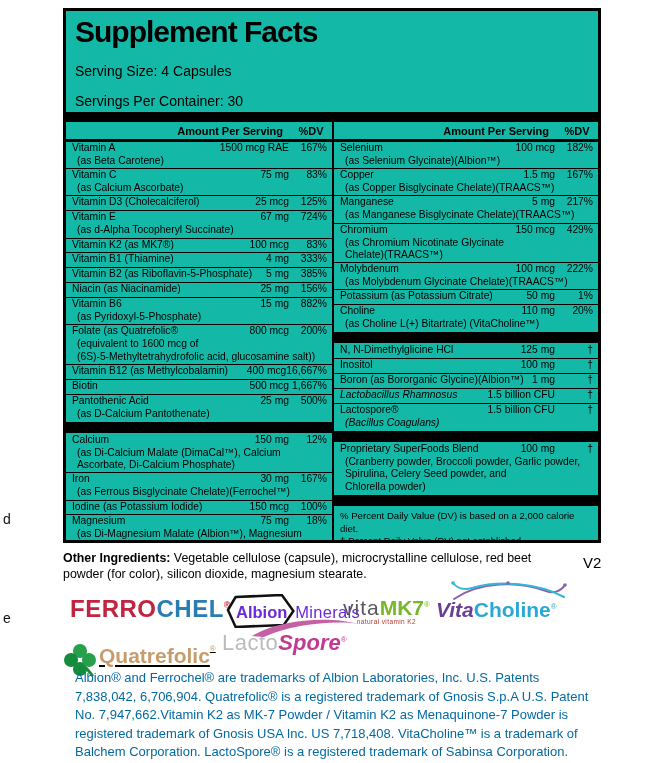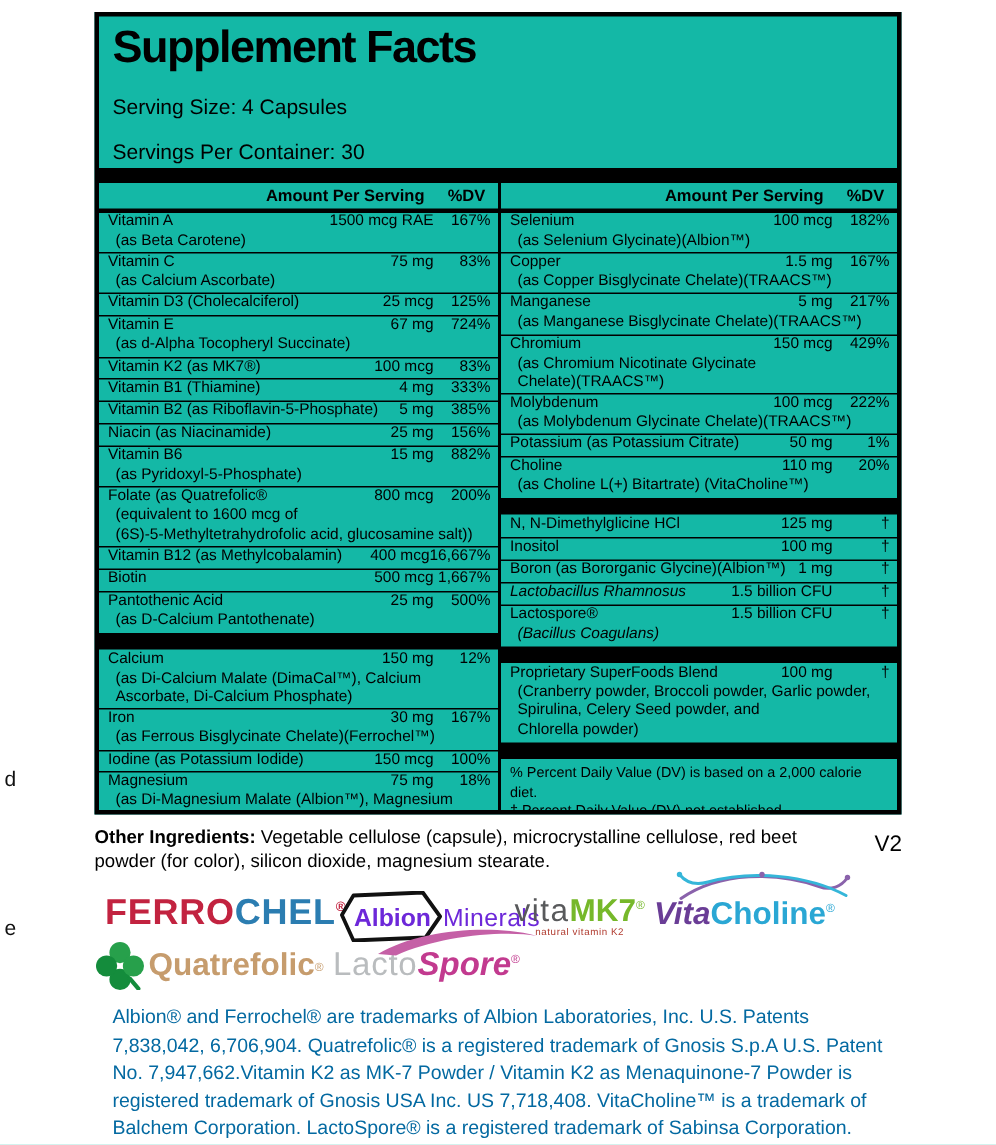--- a/index.html
+++ b/index.html
@@ -61,21 +61,21 @@
   .vmk-reg { font-size:8px; vertical-align:super; color:#76b82a; }
   .vmk-sub { font-size:6.5px; color:#b03a2e; letter-spacing:0.4px; margin-top:-2px; }
   
   .vitacholine { left:436px; top:578px; }
   .vc-swoosh { display:block; margin-left:14px; }
   .vc-text { font-size:21px; margin-top:-4px; display:block; }
   .vc-vita { color:#6a3d96; font-style:italic; font-weight:bold; }
   .vc-chol { color:#2aa7d4; font-weight:600; }
   .vc-reg { font-size:8px; vertical-align:super; color:#2aa7d4; }
   
-  .quatrefolic { left:64px; top:628px; display:flex; align-items:center; }
+  .quatrefolic { left:64px; top:644px; display:flex; align-items:flex-start;text-decoration:underline; }
   .qf-text { font-size:21px; color:#c69c6d; font-weight:600; margin-left:3px; }
   .qf-reg { font-size:8px; vertical-align:super; color:#c69c6d; }
   
   .lactospore { left:222px; top:630px; }
   .ls-wrap { position:relative; display:inline-block; }
   .ls-swoosh { position:absolute; left:28px; top:-12px; }
   .ls-text { font-size:22px; }
   .ls-lacto { color:#b9bcbe; letter-spacing:0.5px; }
   .ls-spore { color:#c23a8f; font-style:italic; font-weight:600; }
   .ls-reg { font-size:8px; vertical-align:super; color:#c23a8f; }

